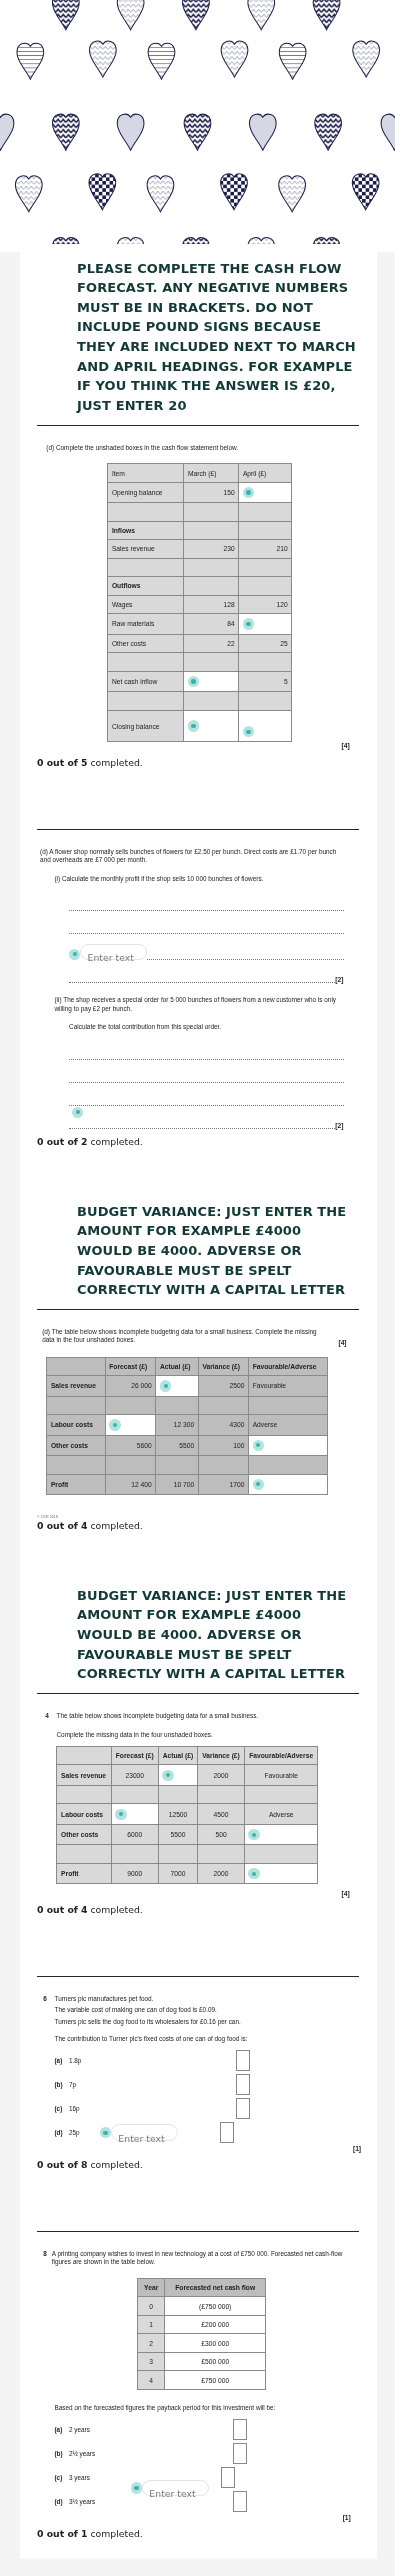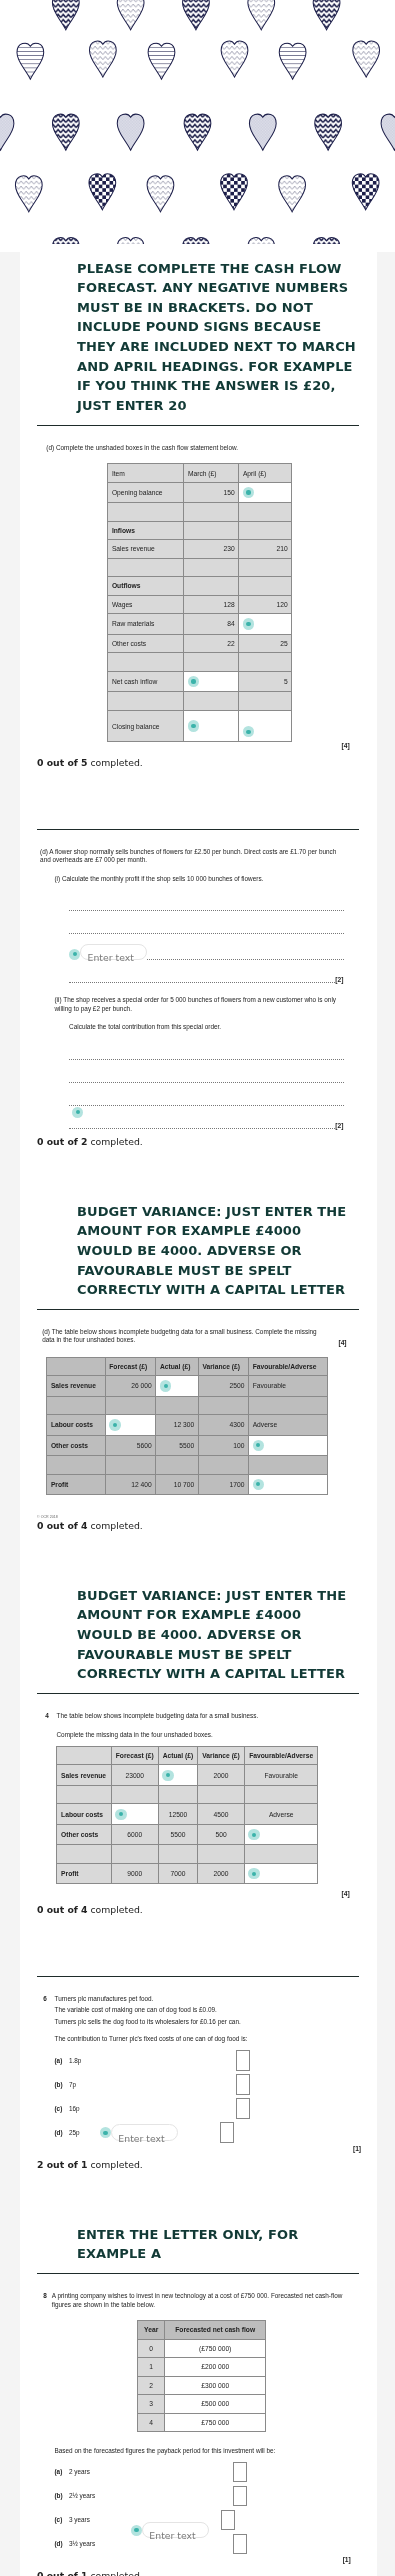--- a/index.html
+++ b/index.html
@@ -374,25 +374,24 @@
         <div class="option">
             <span class="lbl">(d)</span>
             <span style="width:31px">25p</span>
             <span class="hotspot"></span>
             <span class="enter" style="margin-right:52px">Enter text</span>
             <span class="box" style="margin-left:-10.3px"></span>
           </div>
         <div class="mark" style="margin-right:-2.1px">[1]</div>
       </div>
     </div>
-    <div class="completed"><b>2 out of 1</b><span> completed.</span></div>
+    <div class="completed"><b>0 out of 8</b><span> completed.</span></div>
   </div>
 
   <div class="section">
-    <div class="instruction">Enter the letter only, for example A</div>
     <div class="rule"></div>
     <div class="q" style="padding-left:6.2px;padding-right:8.2px">
       <div style="display:flex">
           <span class="qnum">8</span>
           <p>A printing company wishes to invest in new technology at a cost of £750 000. Forecasted net cash-flow figures are shown in the table below.</p>
         </div>
       <table class="grid" style="margin:6.2px 0 0 94px;width:129px">
         <tbody>
             <tr class="shade-dark" style="font-weight:bold">
               <td class="ctr" style="width:27px">Year</td>

